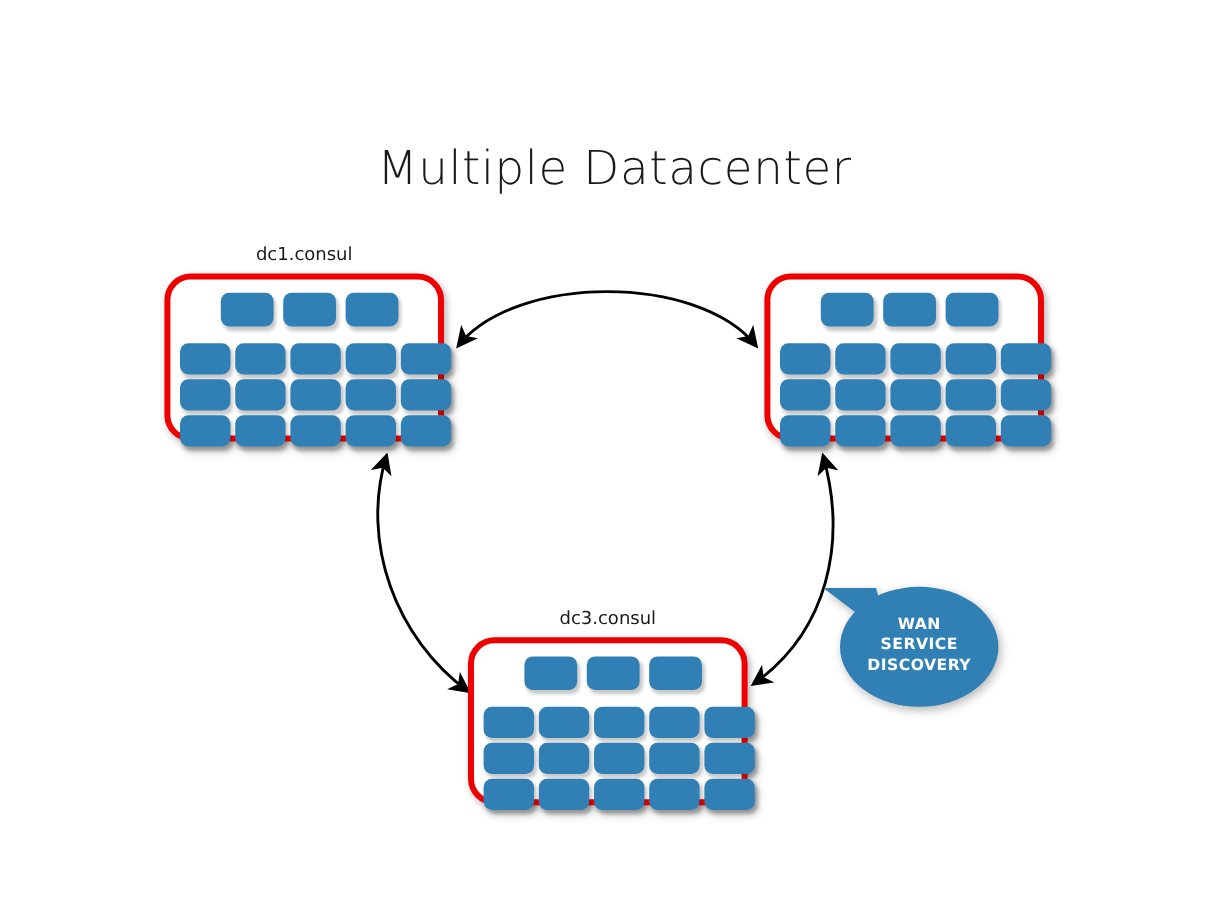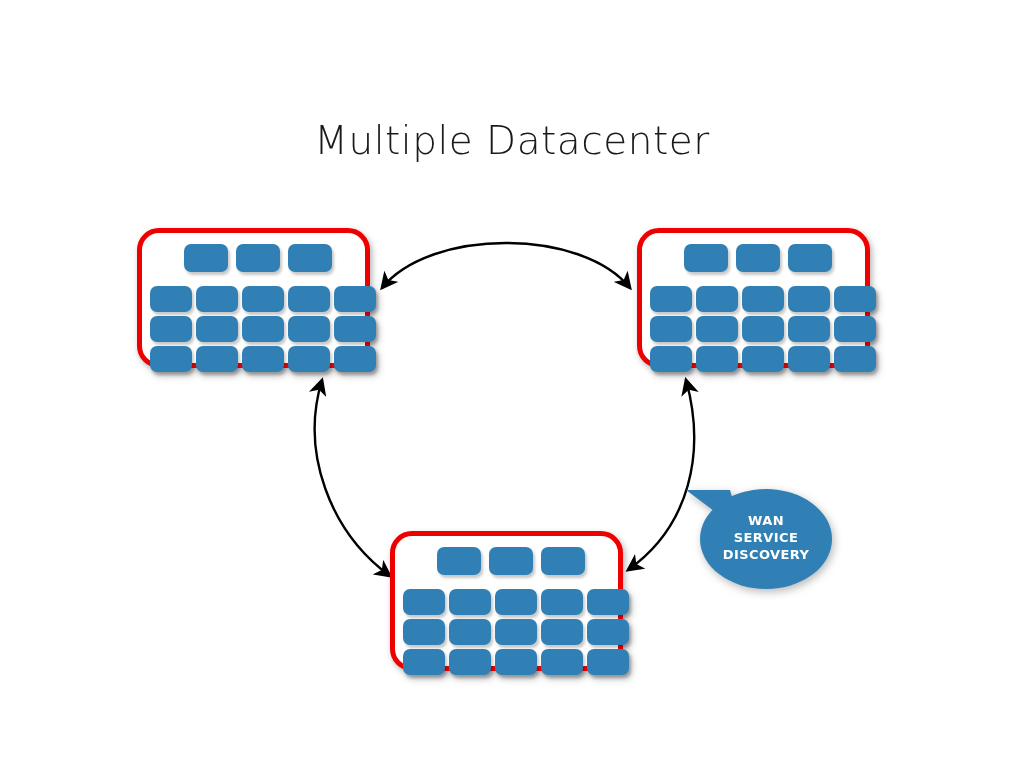--- a/index.html
+++ b/index.html
@@ -139,20 +139,21 @@
       </marker>
     </defs>
 
     <path d="M 382 288 C 430 228, 582 228, 630 288" fill="none" stroke="#000000" stroke-width="2.4" marker-start="url(#ah)" marker-end="url(#ah)"></path>
 
     <path d="M 322 380 C 300 452, 330 532, 390 576" fill="none" stroke="#000000" stroke-width="2.4" marker-start="url(#ah)" marker-end="url(#ah)"></path>
 
     <path d="M 686 380 C 706 452, 690 526, 628 570" fill="none" stroke="#000000" stroke-width="2.4" marker-start="url(#ah)" marker-end="url(#ah)"></path>
   </svg>
 
+  <div class="dc-label" style="left:137px; top:203px; width:233px;">dc1.consul</div>
 
   <div class="dc-box" style="left: 137px; top: 228px; width: 233px; height: 140px; border-color: rgb(238, 0, 0);">
     <div class="dc-inner">
       <div class="server-row" style="left:42px; top:11px;">
         <div class="node-server" style="background: rgb(49, 128, 181);"></div>
         <div class="node-server" style="background: rgb(49, 128, 181);"></div>
         <div class="node-server" style="background: rgb(49, 128, 181);"></div>
       </div>
       <div class="client-grid" style="left:8px; top:53px;">
         <div class="node-client" style="background: rgb(49, 128, 181);"></div>
@@ -195,20 +196,21 @@
         <div class="node-client" style="background: rgb(49, 128, 181);"></div>
         <div class="node-client" style="background: rgb(49, 128, 181);"></div>
         <div class="node-client" style="background: rgb(49, 128, 181);"></div>
         <div class="node-client" style="background: rgb(49, 128, 181);"></div>
         <div class="node-client" style="background: rgb(49, 128, 181);"></div>
         <div class="node-client" style="background: rgb(49, 128, 181);"></div>
       </div>
     </div>
   </div>
 
+  <div class="dc-label" style="left:390px; top:506px; width:233px;">dc3.consul</div>
 
   <div class="dc-box" style="left: 390px; top: 531px; width: 233px; height: 140px; border-color: rgb(238, 0, 0);">
     <div class="dc-inner">
       <div class="server-row" style="left:42px; top:11px;">
         <div class="node-server" style="background: rgb(49, 128, 181);"></div>
         <div class="node-server" style="background: rgb(49, 128, 181);"></div>
         <div class="node-server" style="background: rgb(49, 128, 181);"></div>
       </div>
       <div class="client-grid" style="left:8px; top:53px;">
         <div class="node-client" style="background: rgb(49, 128, 181);"></div>

